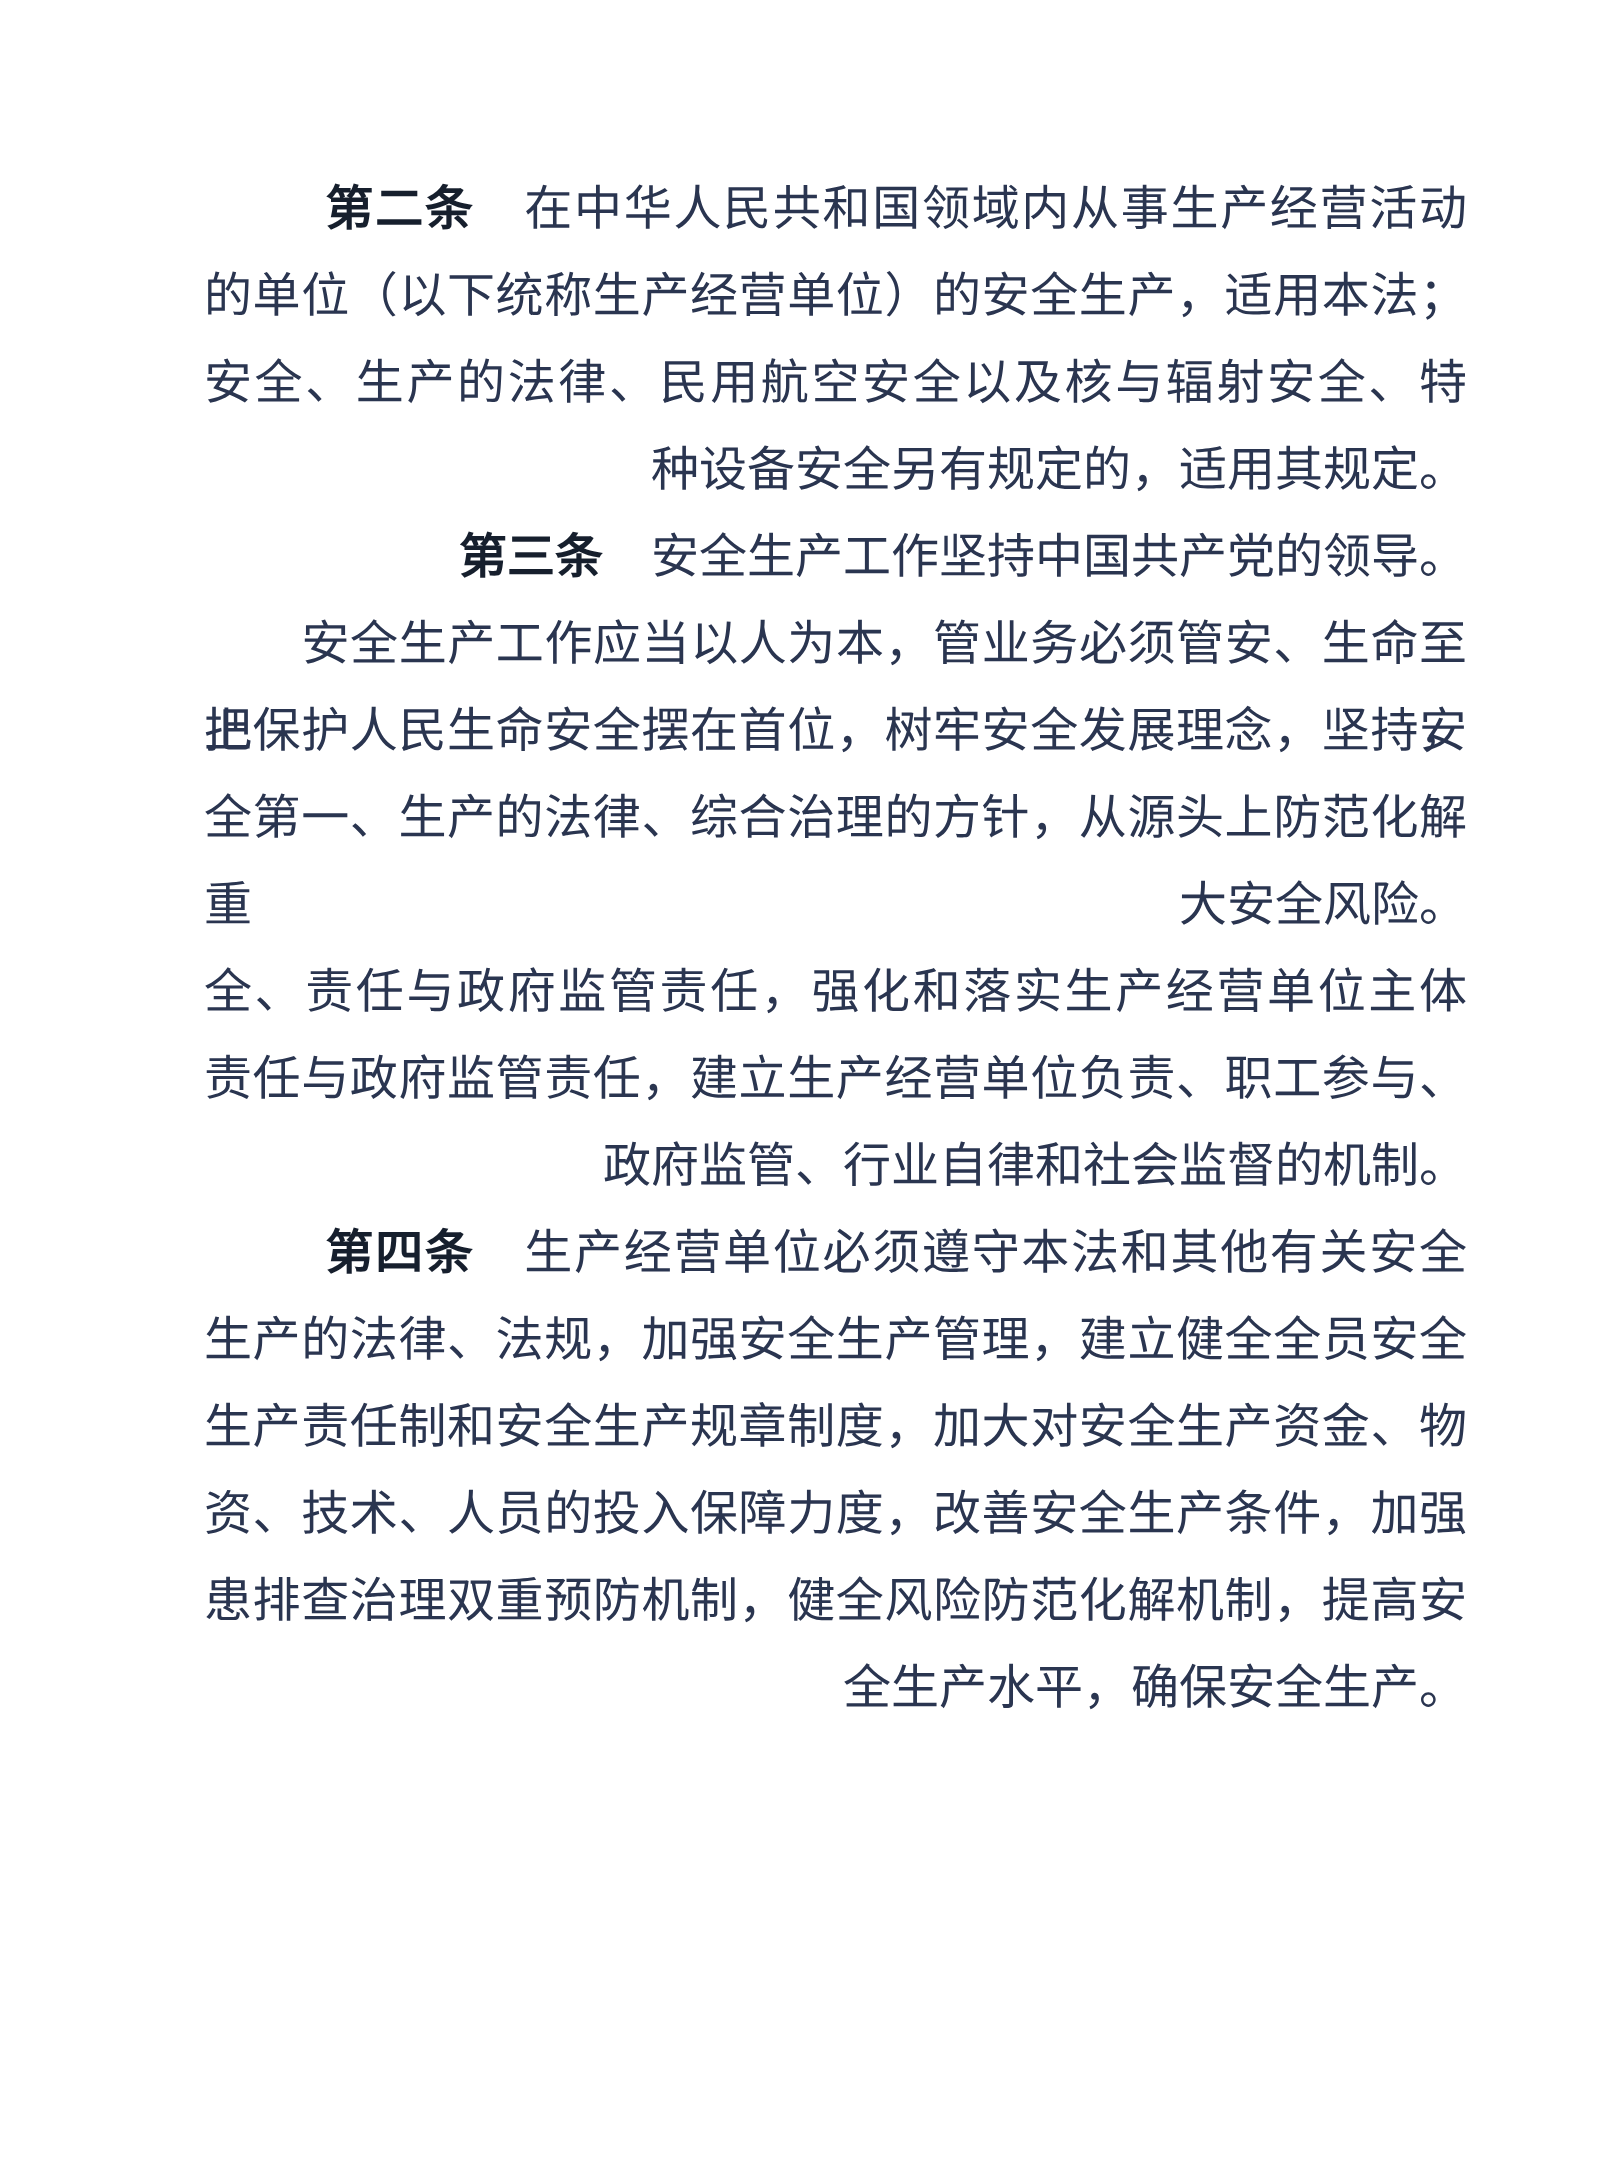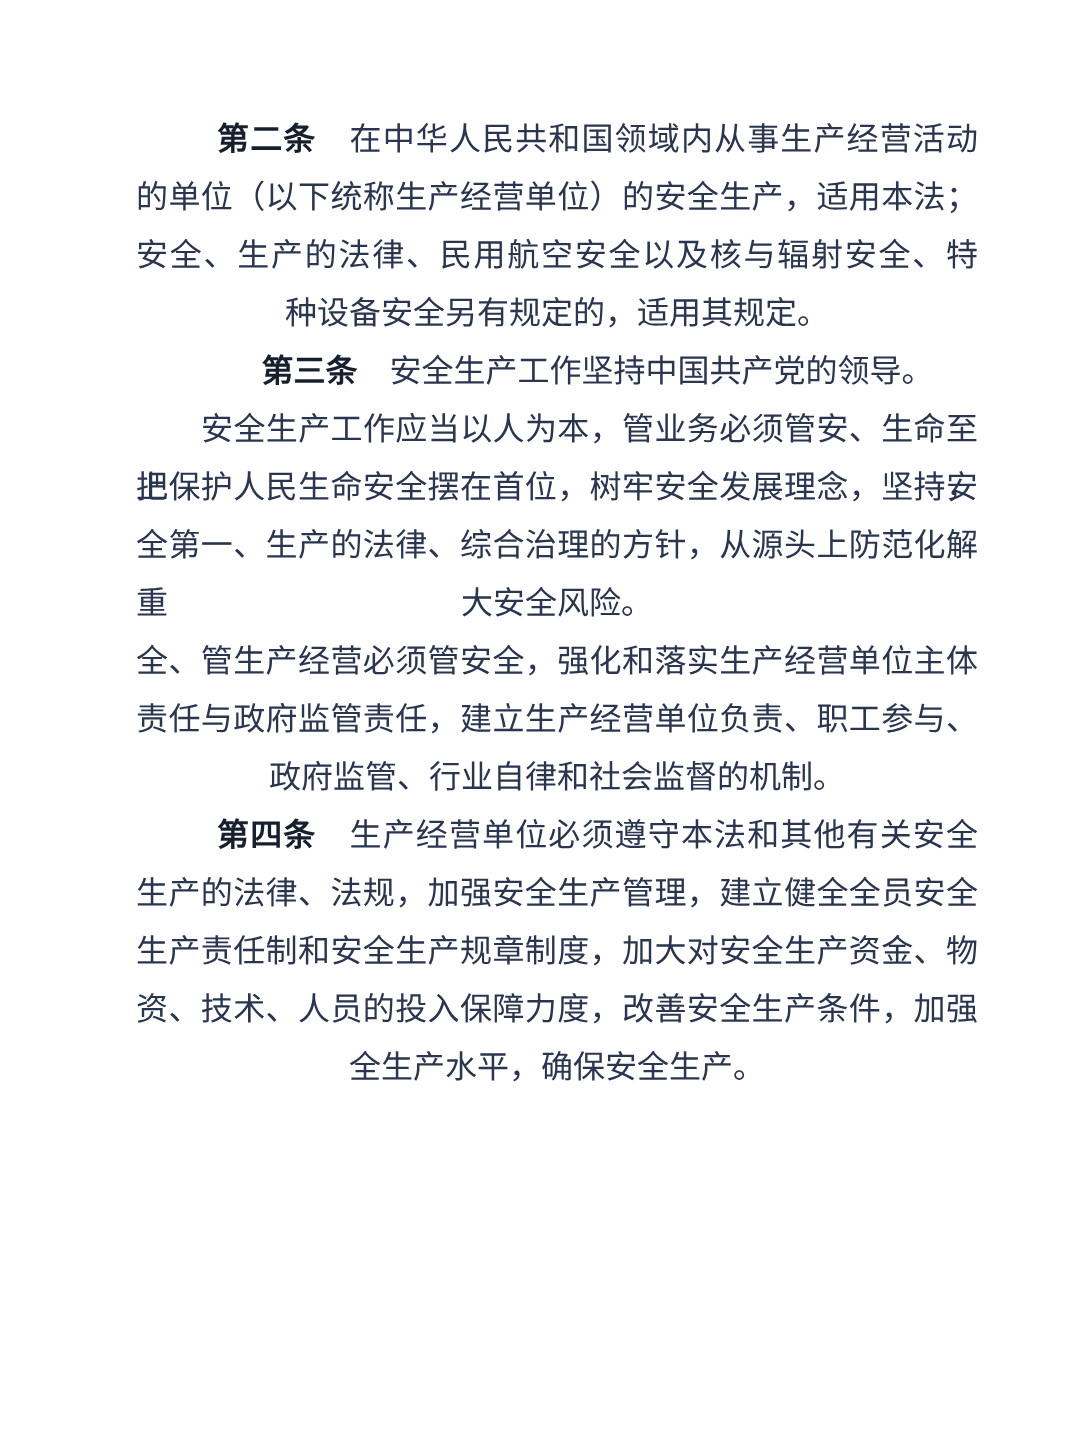--- a/index.html
+++ b/index.html
@@ -19,21 +19,21 @@
     left: 136px;
     top: 110px;
     width: 842px;
     font-size: 32px;
     line-height: 58px;
     color: #2a3550;
     letter-spacing: 0;
   }
   .line {
     height: 58px;
-    text-align: center;
+    text-align: right;
   }
   .line.justify {
     text-align: justify;
     text-align-last: justify;
   }
   .line.indent {
     text-indent: 65px;
   }
   .article-num {
     font-family: "Liberation Sans", sans-serif;
@@ -52,21 +52,22 @@
 <div class="page">
     <div class="line justify indent"><span class="article-num">第二条</span><span class="gap"></span>在中华人民共和国领域内从事生产经营活动</div>
     <div class="line justify">的单位（以下统称生产经营单位）的安全生产，适用本法；</div>
     <div class="line justify">安全、生产的法律、民用航空安全以及核与辐射安全、特</div>
     <div class="line">种设备安全另有规定的，适用其规定。</div>
     <div class="line indent"><span class="article-num">第三条</span><span class="gap"></span>安全生产工作坚持中国共产党的领导。</div>
     <div class="line justify indent">安全生产工作应当以人为本，管业务必须管安、生命至上，</div>
     <div class="line justify">把保护人民生命安全摆在首位，树牢安全发展理念，坚持安</div>
     <div class="line justify">全第一、生产的法律、综合治理的方针，从源头上防范化解重</div>
     <div class="line">大安全风险。</div>
-    <div class="line justify">全、管生产经营必须管安全，强化和落实生产经营单位主体</div>
+    <div class="line justify">全、责任与政府监管责任，强化和落实生产经营单位主体</div>
     <div class="line justify">责任与政府监管责任，建立生产经营单位负责、职工参与、</div>
     <div class="line">政府监管、行业自律和社会监督的机制。</div>
     <div class="line justify indent"><span class="article-num">第四条</span><span class="gap"></span>生产经营单位必须遵守本法和其他有关安全</div>
     <div class="line justify">生产的法律、法规，加强安全生产管理，建立健全全员安全</div>
     <div class="line justify">生产责任制和安全生产规章制度，加大对安全生产资金、物</div>
     <div class="line justify">资、技术、人员的投入保障力度，改善安全生产条件，加强</div>
+    <div class="line justify">患排查治理双重预防机制，健全风险防范化解机制，提高安</div>
     <div class="line">全生产水平，确保安全生产。</div>
   </div>
 
 </body></html>

